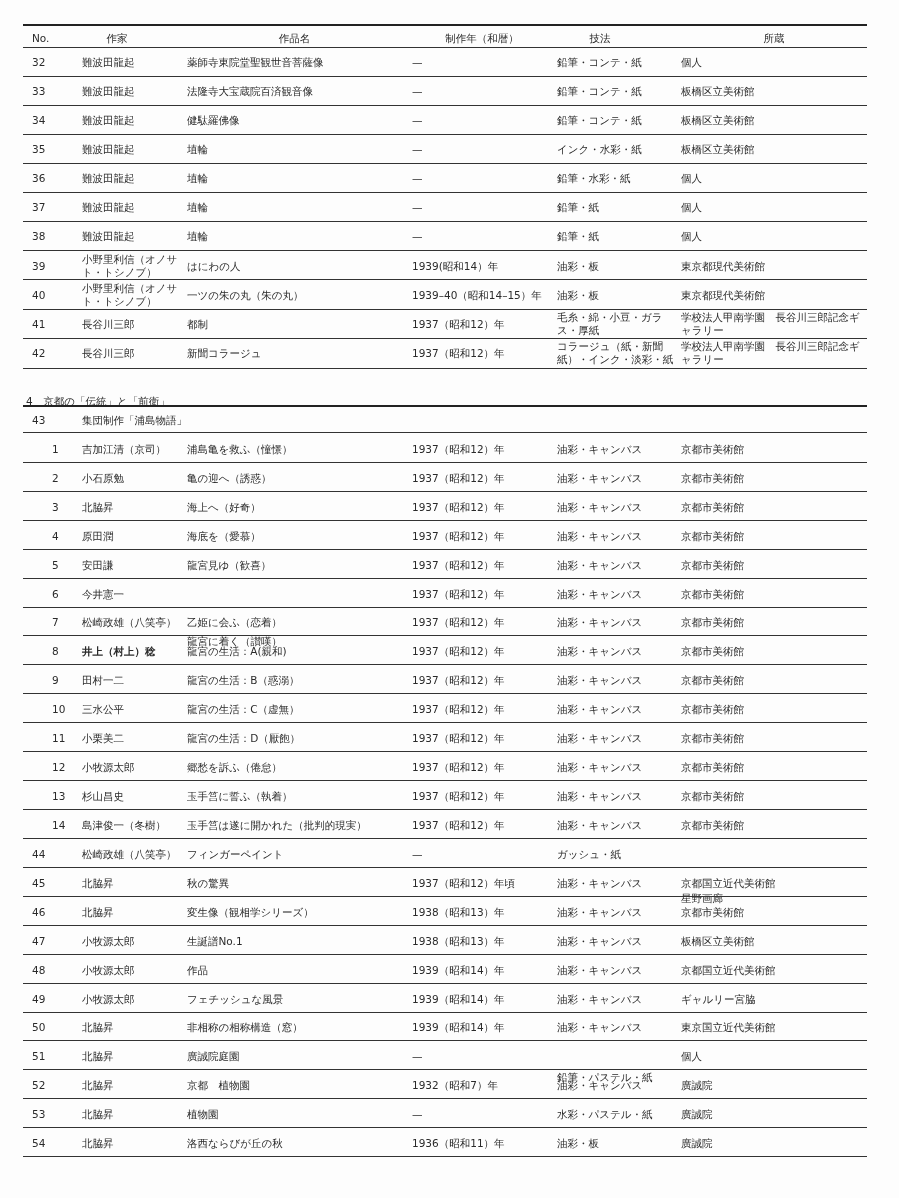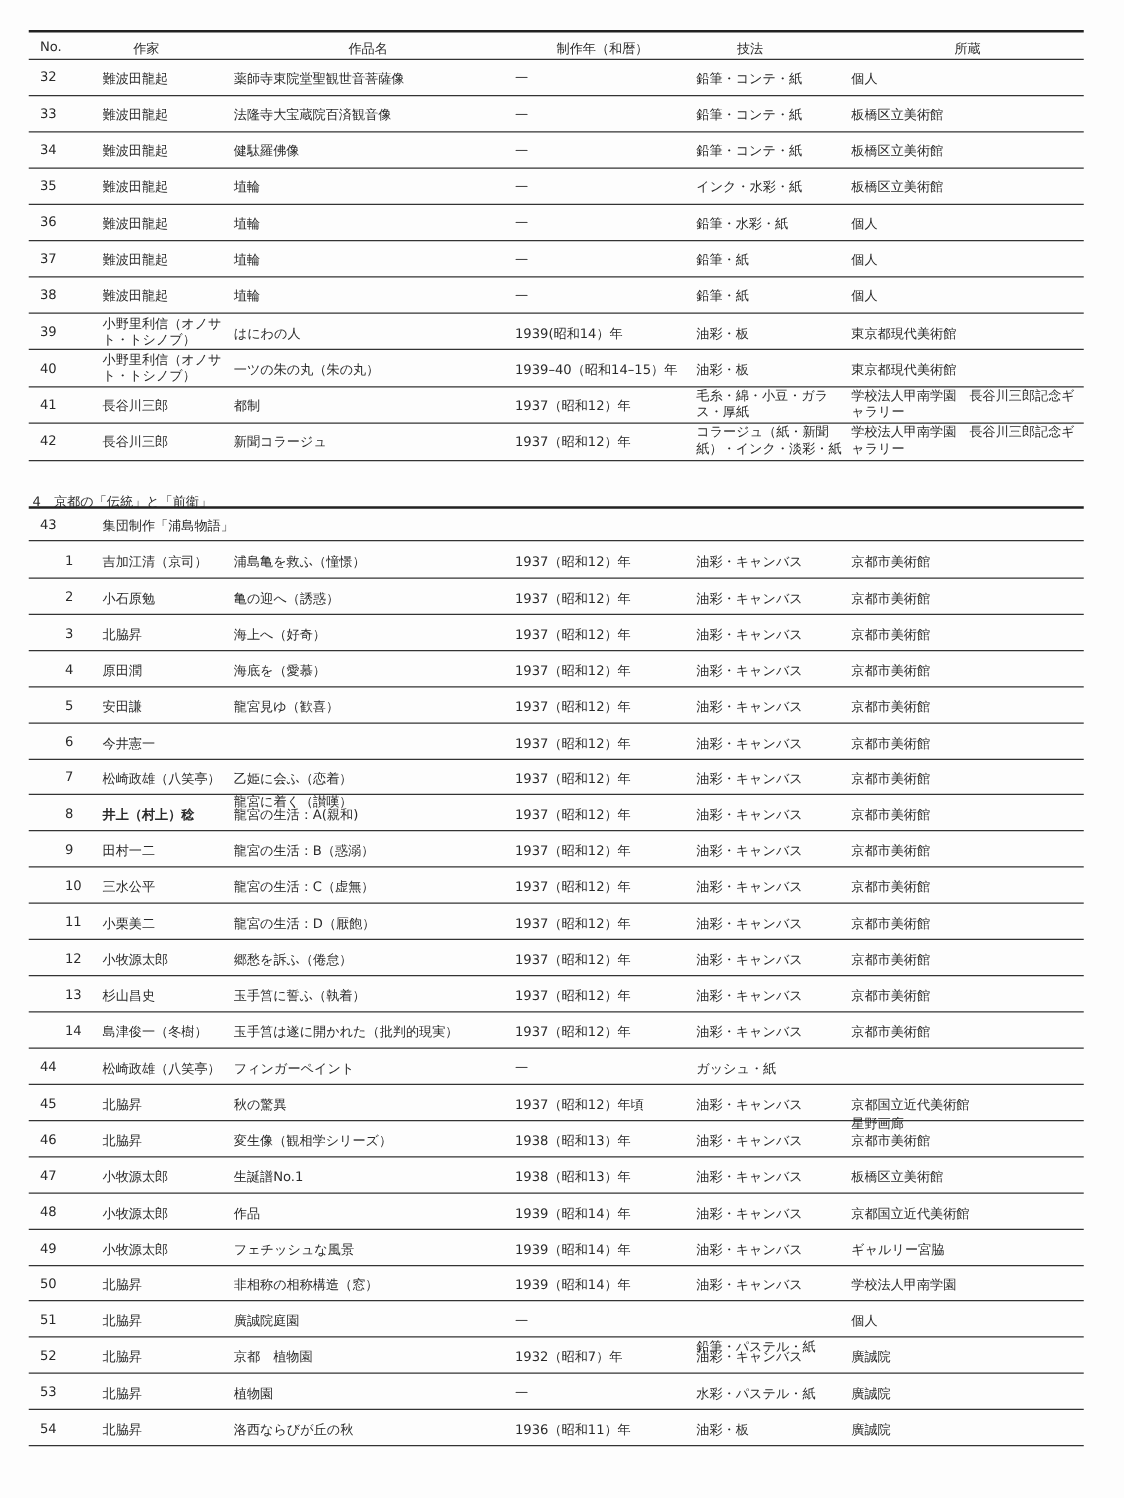--- a/index.html
+++ b/index.html
@@ -329,21 +329,21 @@
       <span class="cell c-tech" style="top: 0px;">油彩・キャンバス</span>
       <span class="cell c-coll" style="top: 0px;">ギャルリー宮脇</span>
     </div>
     <div class="rule" style="top: 1011.5px;"></div>
     <div class="row" style="top: 1021.4px;">
       <span class="cell c-no" style="top: 0px;">50</span>
       <span class="cell c-artist" style="top: 0px;">北脇昇</span>
       <span class="cell c-title" style="top: 0px;">非相称の相称構造（窓）</span>
       <span class="cell c-year" style="top: 0px;">1939（昭和14）年</span>
       <span class="cell c-tech" style="top: 0px;">油彩・キャンバス</span>
-      <span class="cell c-coll" style="top: 0px;">学校法人甲南学園</span>
+      <span class="cell c-coll" style="top: 0px;">東京国立近代美術館</span>
     </div>
     <div class="rule" style="top: 1040.4px;"></div>
     <div class="row" style="top: 1050.3px;">
       <span class="cell c-no" style="top: 0px;">51</span>
       <span class="cell c-artist" style="top: 0px;">北脇昇</span>
       <span class="cell c-title" style="top: 0px;">廣誠院庭園</span>
       <span class="cell c-year" style="top: 0px;">—</span>
       <span class="cell c-tech" style="top: 0px; margin-top: 21px;">鉛筆・パステル・紙</span>
       <span class="cell c-coll" style="top: 0px;">個人</span>
     </div>

